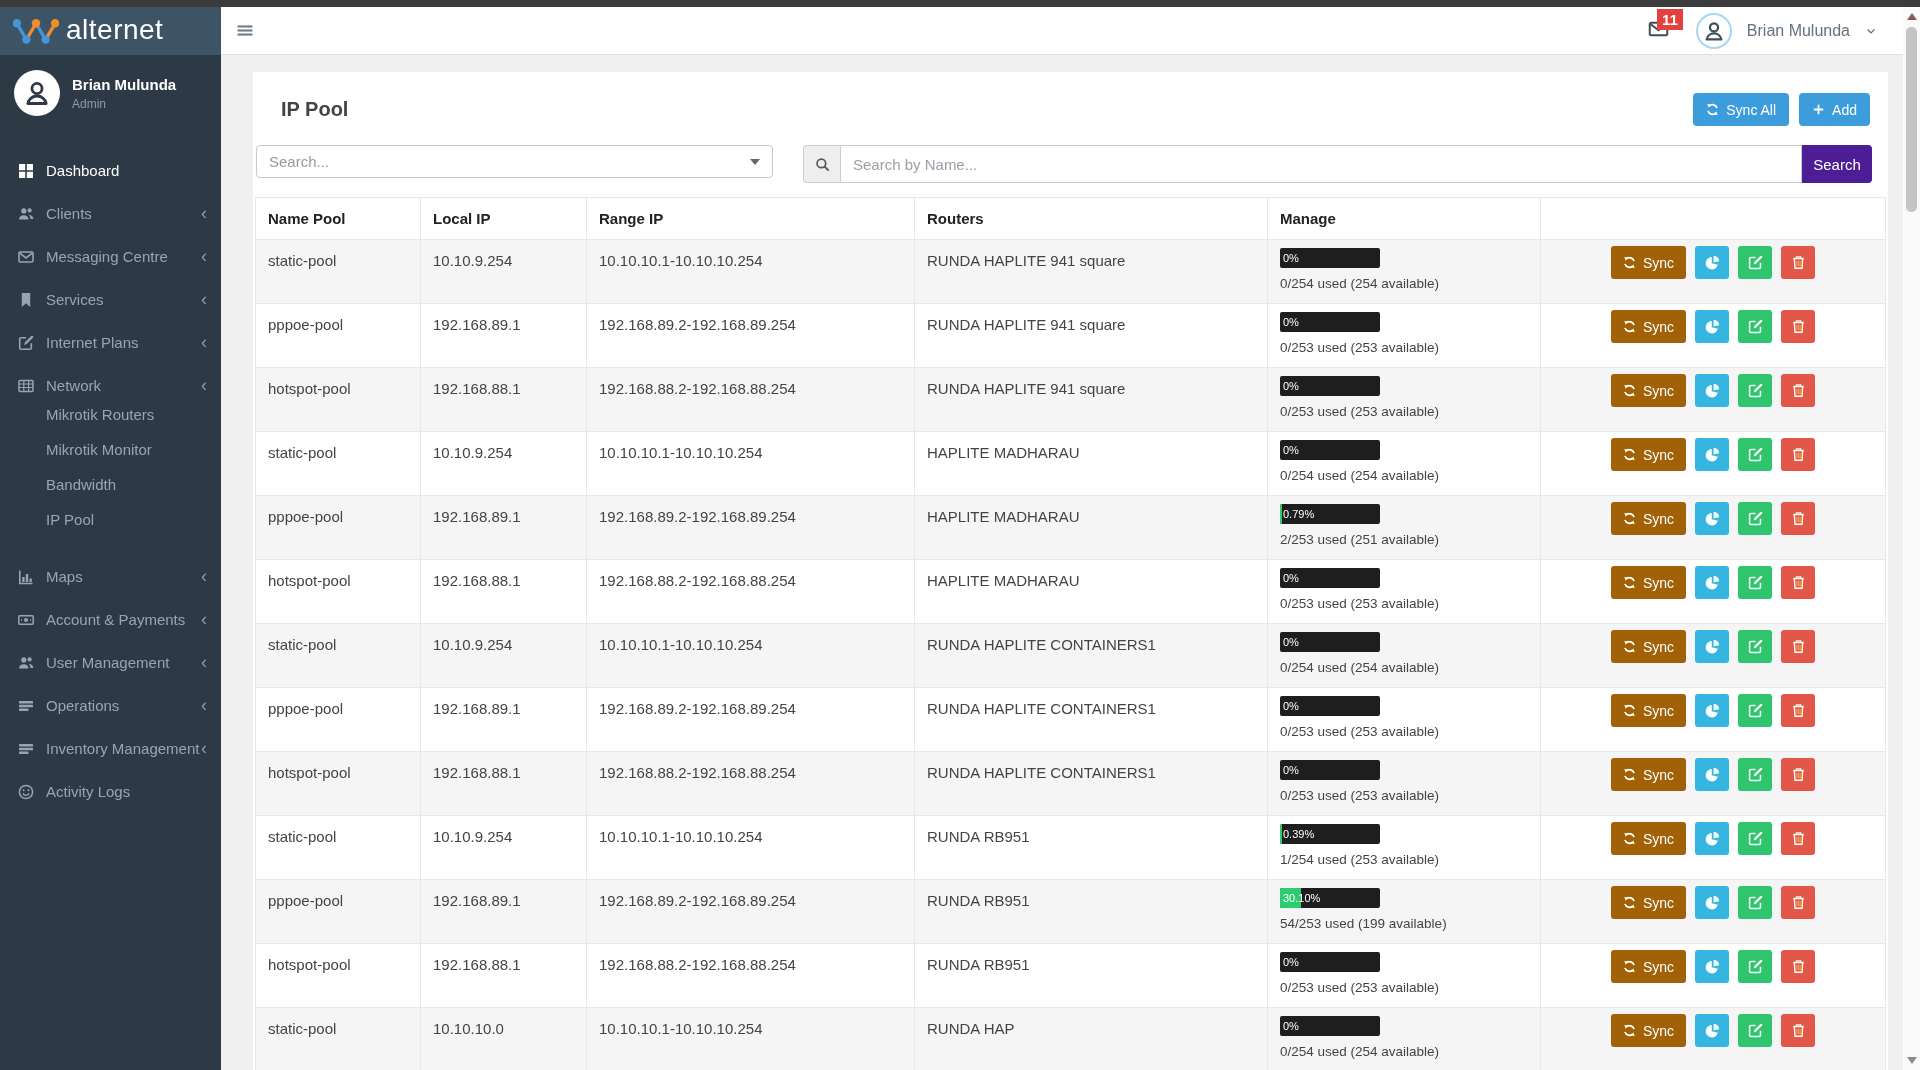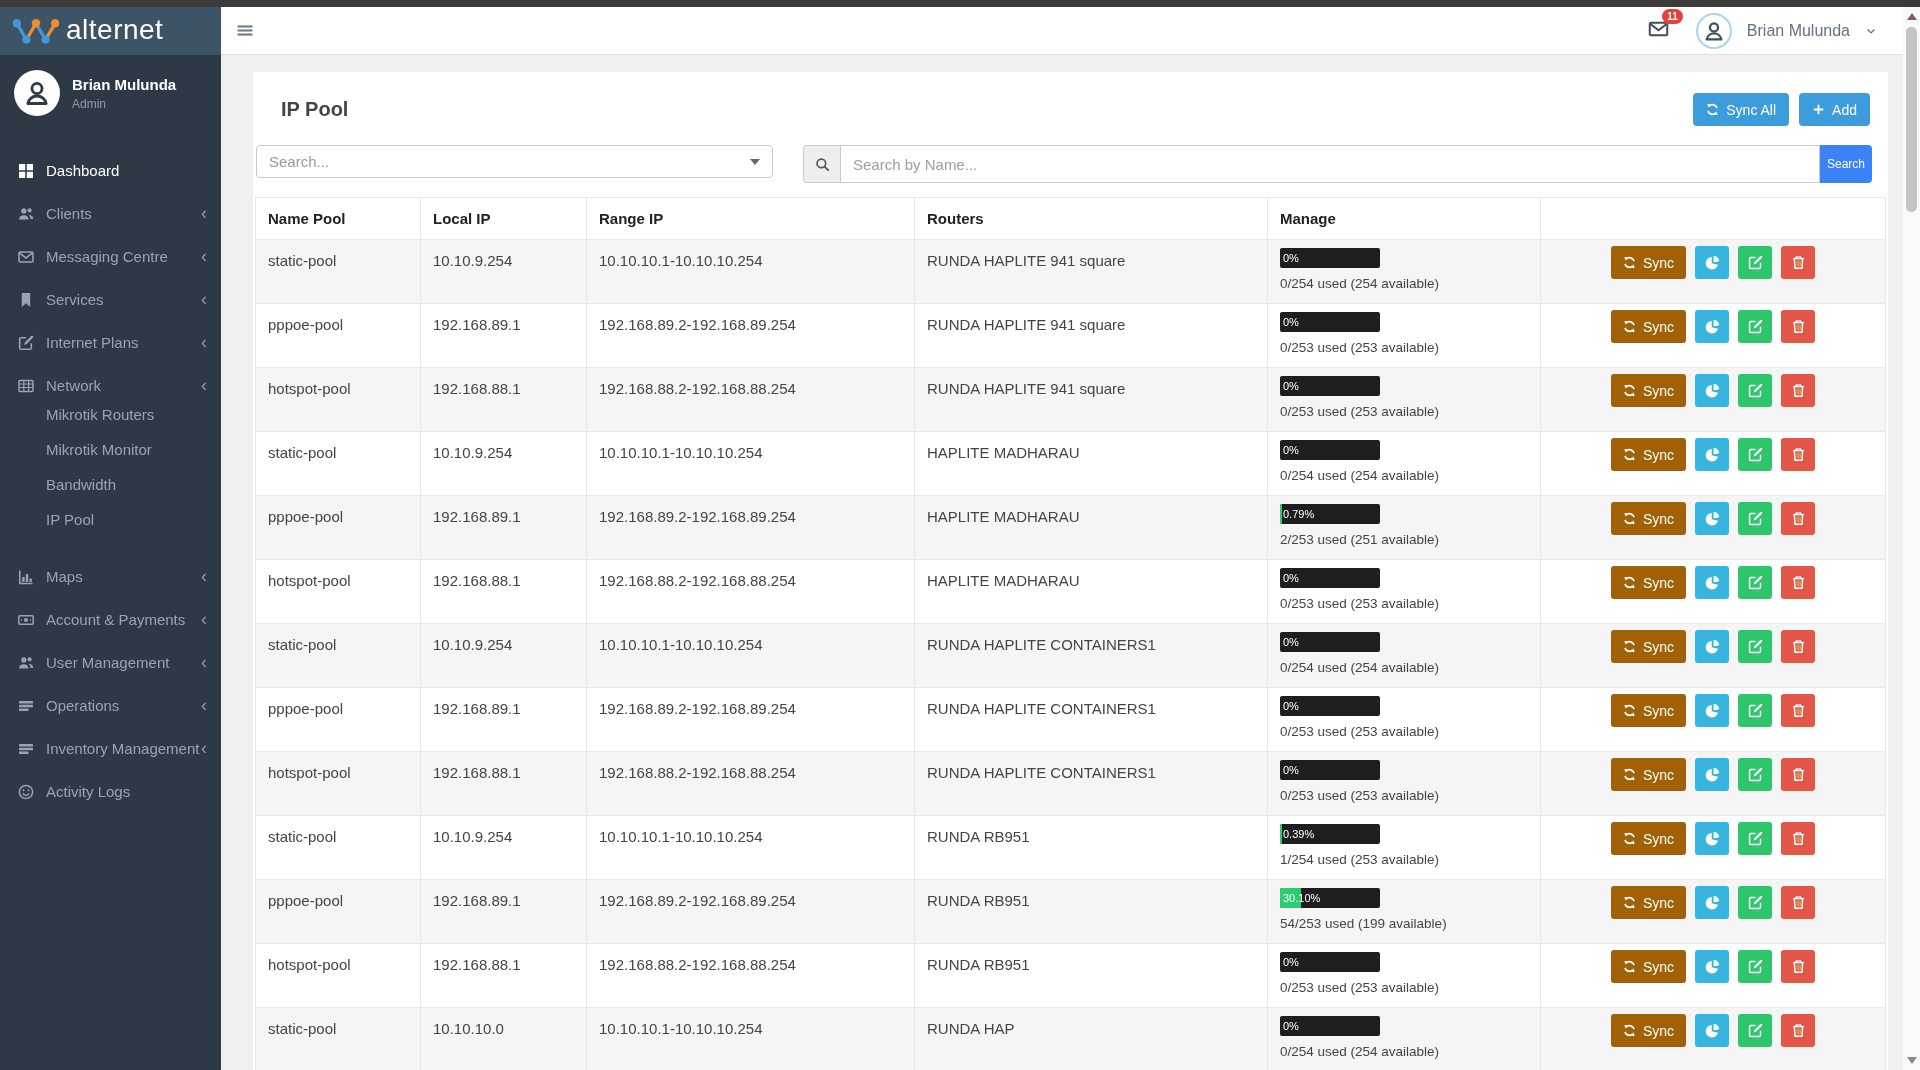--- a/index.html
+++ b/index.html
@@ -35,21 +35,21 @@
   .ssub{ padding:3px 0 5px; }
   .ssub-item{ display:flex; align-items:center; height:35px; padding-left:46px; color:#97a5b3; font-size:15px; cursor:pointer; }
 
   
   .topbar{ position:absolute; left:221px; right:17px; top:7px; height:48px; background:#fff; border-bottom:1px solid #e0e0e0; display:flex; align-items:center; justify-content:space-between; padding:0 26px 0 14px; z-index:15; }
   .hamburger{ color:#6e7d8a; cursor:pointer; display:flex; }
   .hamburger svg{ width:20px; height:17px; fill:currentColor; }
   .tb-right{ display:flex; align-items:center; gap:15px; }
   .mail{ position:relative; color:#3f4d59; cursor:pointer; margin-right:10px; }
   .mail svg{ width:25px; height:20px; }
-  .badge{ position:absolute; top:-10px; right:-12px; background:#e3413d; color:#fff; font-size:10px; font-weight:700; padding:2px 5px; border-radius:8px; }
+  .badge{ position:absolute; top:-10px; right:-12px; background:#e3413d; color:#fff; font-size:15px; font-weight:700; padding:2px 5px; border-radius:0; }
   .tb-avatar{ width:36px; height:36px; border-radius:50%; border:2px solid #a5d7f2; background:#fff; color:#3f4d59; display:flex; align-items:center; justify-content:center; cursor:pointer; }
   .tb-avatar svg{ width:24px; height:24px; }
   .tb-name{ color:#64717e; font-size:16px; cursor:pointer; }
   .chev-down{ color:#64717e; display:flex; }
   .chev-down svg{ width:12px; height:12px; stroke:currentColor; }
 
   
   .main{ position:absolute; left:221px; top:55px; right:17px; bottom:0; background:#f0f0f1; }
   .card{ position:absolute; left:32px; right:15px; top:17px; height:1100px; background:#fff; }
   .card-head{ display:flex; justify-content:space-between; align-items:center; padding:21px 18px 19px 28px; }
@@ -59,21 +59,21 @@
   .btn-blue svg{ width:13px; height:13px; fill:currentColor; }
 
   .filter-row{ display:flex; align-items:flex-start; padding:0 16px 14px 3px; gap:30px; }
   .select{ width:517px; height:33px; border:1px solid #c8c8c8; border-radius:4px; background:#fff; display:flex; align-items:center; justify-content:space-between; padding:0 12px; color:#999; font-size:15px; cursor:pointer; }
   .caret{ width:0; height:0; border-left:5px solid transparent; border-right:5px solid transparent; border-top:6px solid #666; }
   .input-group{ flex:1; display:flex; height:38px; }
   .ig-addon{ width:37px; background:#eee; border:1px solid #ccc; border-right:none; border-radius:4px 0 0 4px; display:flex; align-items:center; justify-content:center; color:#555; }
   .ig-addon svg{ width:15px; height:15px; }
   .ig-input{ flex:1; border:1px solid #ccc; border-radius:0; padding:0 12px; font-size:15px; font-family:inherit; color:#555; outline:none; }
   .ig-input::placeholder{ color:#9aa0a6; }
-  .btn-search{ width:52px; background:#3b82f6; color:#fff; border:none; border-radius:0 4px 4px 0; font-size:12px; font-family:inherit; cursor:pointer; }
+  .btn-search{ width:70px; background:#4c1d95; color:#fff; border:none; border-radius:0 4px 4px 0; font-size:15px; font-family:inherit; cursor:pointer; }
 
   
   table{ width:calc(100% - 4px); margin:0 2px; border-collapse:collapse; table-layout:fixed; font-size:15px; color:#444; }
   th,td{ border:1px solid #e8e8e8; text-align:left; vertical-align:top; }
   th{ font-weight:700; color:#222; padding:12px; }
   td{ padding:12px; height:63px; }
   td.c-manage{ padding-top:8px; }
   td.c-actions{ padding-top:6px; text-align:center; }
   tr.odd{ background:#f5f5f5; }
   .pbar{ position:relative; width:100px; height:20px; background:#1e1e1e; border-radius:2px; overflow:hidden; }

